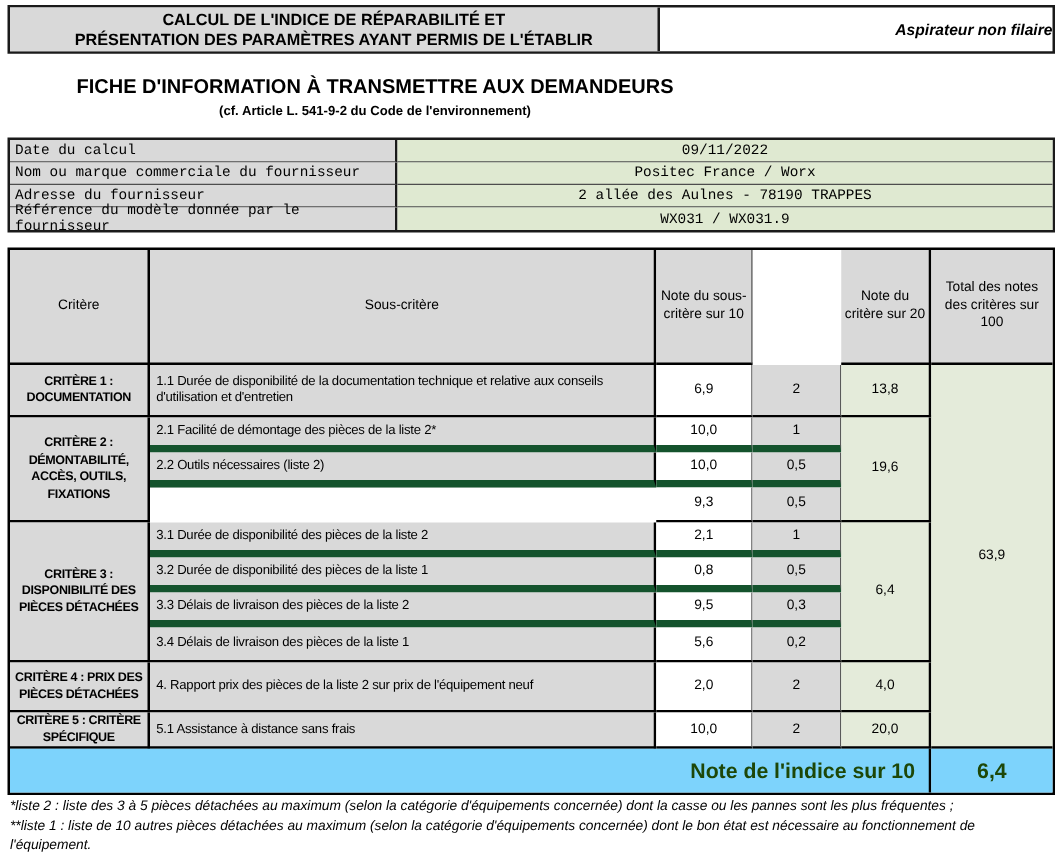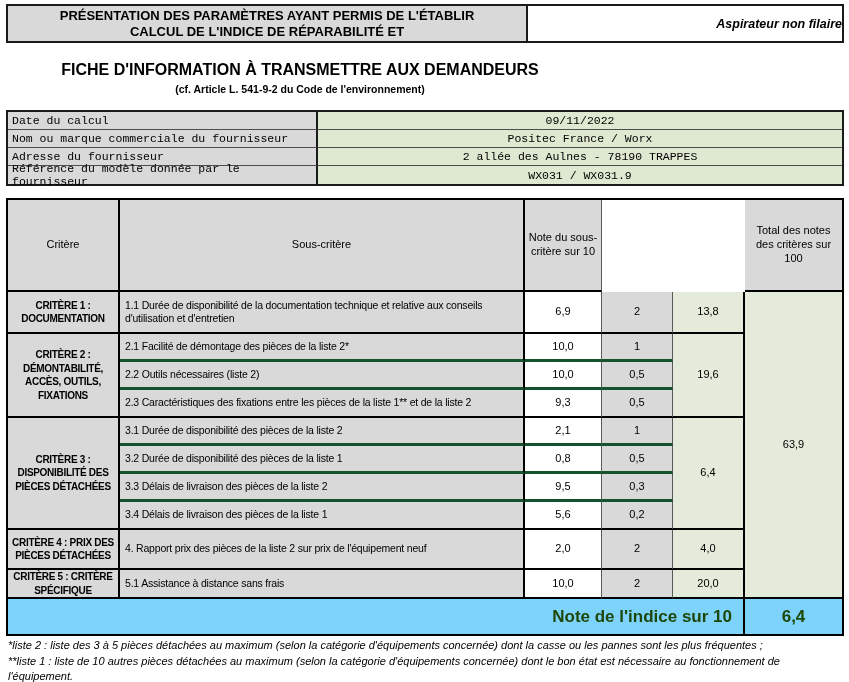--- a/index.html
+++ b/index.html
@@ -54,21 +54,21 @@
   .criteria-table {
     position: absolute; left: 6px; top: 198px; width: 838px;
     display: grid;
     grid-template-columns: 112px 405px 77px 71px 72px 97px;
     grid-template-rows: 92px 42px 28px 28px 28px 28px 28px 28px 28px 40px 29px 35px;
     border: 2px solid #000; background: #fff;
   }
   .c {
     display: flex; align-items: center; justify-content: center;
     text-align: center; font-size: 11px; line-height: 1.25;
-    border-right: 1px solid #595959; border-bottom: 3px solid #14532d;
+    border-right: 1px solid #595959; border-bottom: 6px solid #14532d;
     padding: 1px 2px; overflow: hidden;
   }
   .gray  { background: #d9d9d9; }
   .lgreen{ background: #e4ebda; }
   .white { background: #fff; }
   .crit  { font-weight: bold; font-size: 10px; letter-spacing: -0.3px; line-height: 1.35; }
   .sous  { justify-content: flex-start; text-align: left; font-size: 10.5px; letter-spacing: -0.2px; padding: 2px 5px; }
   .br2 { border-right: 2px solid #000; }
   .bb2 { border-bottom: 2px solid #000; }
   .nr  { border-right: none; }
@@ -86,22 +86,22 @@
     font-style: italic; font-size: 11px; line-height: 1.42;
   }
 </style>
 </head>
 <body>
 
 <div class="page">
 
   <div class="header-table">
     <div class="title-cell">
+      <div>CALCUL DE L'INDICE DE RÉPARABILITÉ ET</div>
       <div>PRÉSENTATION DES PARAMÈTRES AYANT PERMIS DE L'ÉTABLIR</div>
-      <div>CALCUL DE L'INDICE DE RÉPARABILITÉ ET</div>
     </div>
     <div class="device-cell">
       <span>Aspirateur non filaire</span>
     </div>
   </div>
 
   <div class="subtitle">
     <div class="l1">FICHE D'INFORMATION À TRANSMETTRE AUX DEMANDEURS</div>
     <div class="l2">(cf. Article L. 541-9-2 du Code de l'environnement)</div>
   </div>
@@ -115,41 +115,41 @@
     <div class="info-value">2 allée des Aulnes - 78190 TRAPPES</div>
     <div class="info-label last">Référence du modèle donnée par le fournisseur</div>
     <div class="info-value last">WX031 / WX031.9</div>
   </div>
 
   <div class="criteria-table">
 
     <div class="c gray br2 bb2" style="grid-area:1/2">Sous-critère</div>
     <div class="c gray br2 bb2" style="grid-area:1/1">Critère</div>
     <div class="c gray bb2" style="grid-area:1/3">Note du sous-critère sur 10</div>
+    <div class="c gray br2 bb2" style="grid-area:1/5">Note du critère sur 20</div>
     <div class="c gray nr bb2" style="grid-area:1/6">Total des notes des critères sur 100</div>
 
     <div class="c gray crit br2 bb2" style="grid-area:2/1">CRITÈRE 1 : DOCUMENTATION</div>
     <div class="c gray crit br2 bb2" style="grid-area:3/1/6/2">CRITÈRE 2 : DÉMONTABILITÉ, ACCÈS, OUTILS, FIXATIONS</div>
     <div class="c gray crit br2 bb2" style="grid-area:6/1/10/2">CRITÈRE 3 : DISPONIBILITÉ DES PIÈCES DÉTACHÉES</div>
     <div class="c gray crit br2 bb2" style="grid-area:10/1">CRITÈRE 4 : PRIX DES PIÈCES DÉTACHÉES</div>
     <div class="c gray crit br2 bb2" style="grid-area:11/1">CRITÈRE 5 : CRITÈRE SPÉCIFIQUE</div>
 
     <div class="c gray sous br2 bb2" style="grid-area:2/2">1.1 Durée de disponibilité de la documentation technique et relative aux conseils d'utilisation et d'entretien</div>
     <div class="c white bb2" style="grid-area:2/3">6,9</div>
     <div class="c gray bb2" style="grid-area:2/4">2</div>
 
     <div class="c gray sous br2" style="grid-area:3/2">2.1 Facilité de démontage des pièces de la liste 2*</div>
     <div class="c white" style="grid-area:3/3">10,0</div>
     <div class="c gray" style="grid-area:3/4">1</div>
 
     <div class="c gray sous br2" style="grid-area:4/2">2.2 Outils nécessaires (liste 2)</div>
     <div class="c white" style="grid-area:4/3">10,0</div>
     <div class="c gray" style="grid-area:4/4">0,5</div>
 
-    <div class="c gray sous br2 bb2" style="grid-area:5/2">2.3 Caractéristiques des fixations entre les pièces de la liste 1** et de la liste 2</div>
     <div class="c white bb2" style="grid-area:5/3">9,3</div>
     <div class="c gray bb2" style="grid-area:5/4">0,5</div>
 
     <div class="c gray sous br2" style="grid-area:6/2">3.1 Durée de disponibilité des pièces de la liste 2</div>
     <div class="c white" style="grid-area:6/3">2,1</div>
     <div class="c gray" style="grid-area:6/4">1</div>
 
     <div class="c gray sous br2" style="grid-area:7/2">3.2 Durée de disponibilité des pièces de la liste 1</div>
     <div class="c white" style="grid-area:7/3">0,8</div>
     <div class="c gray" style="grid-area:7/4">0,5</div>

